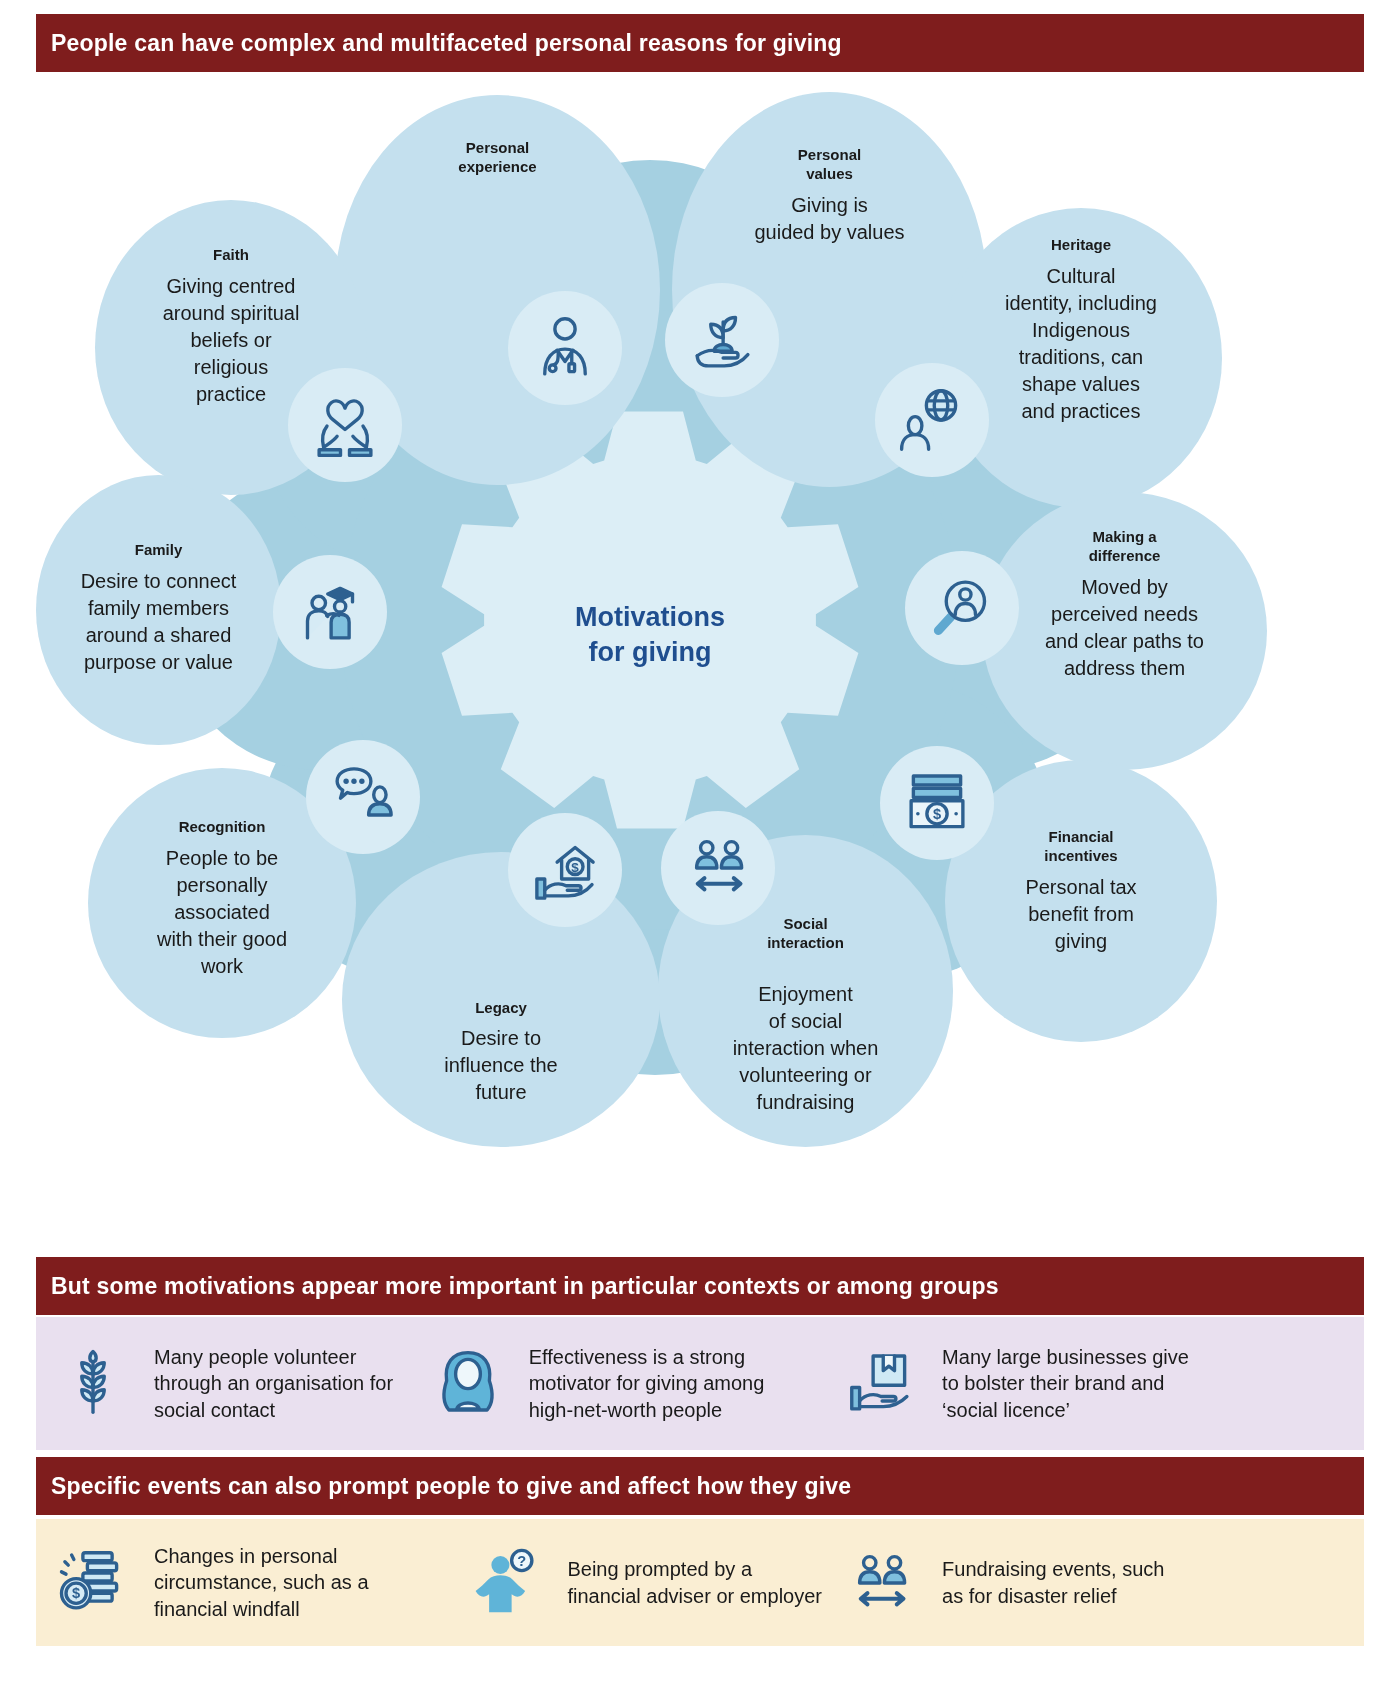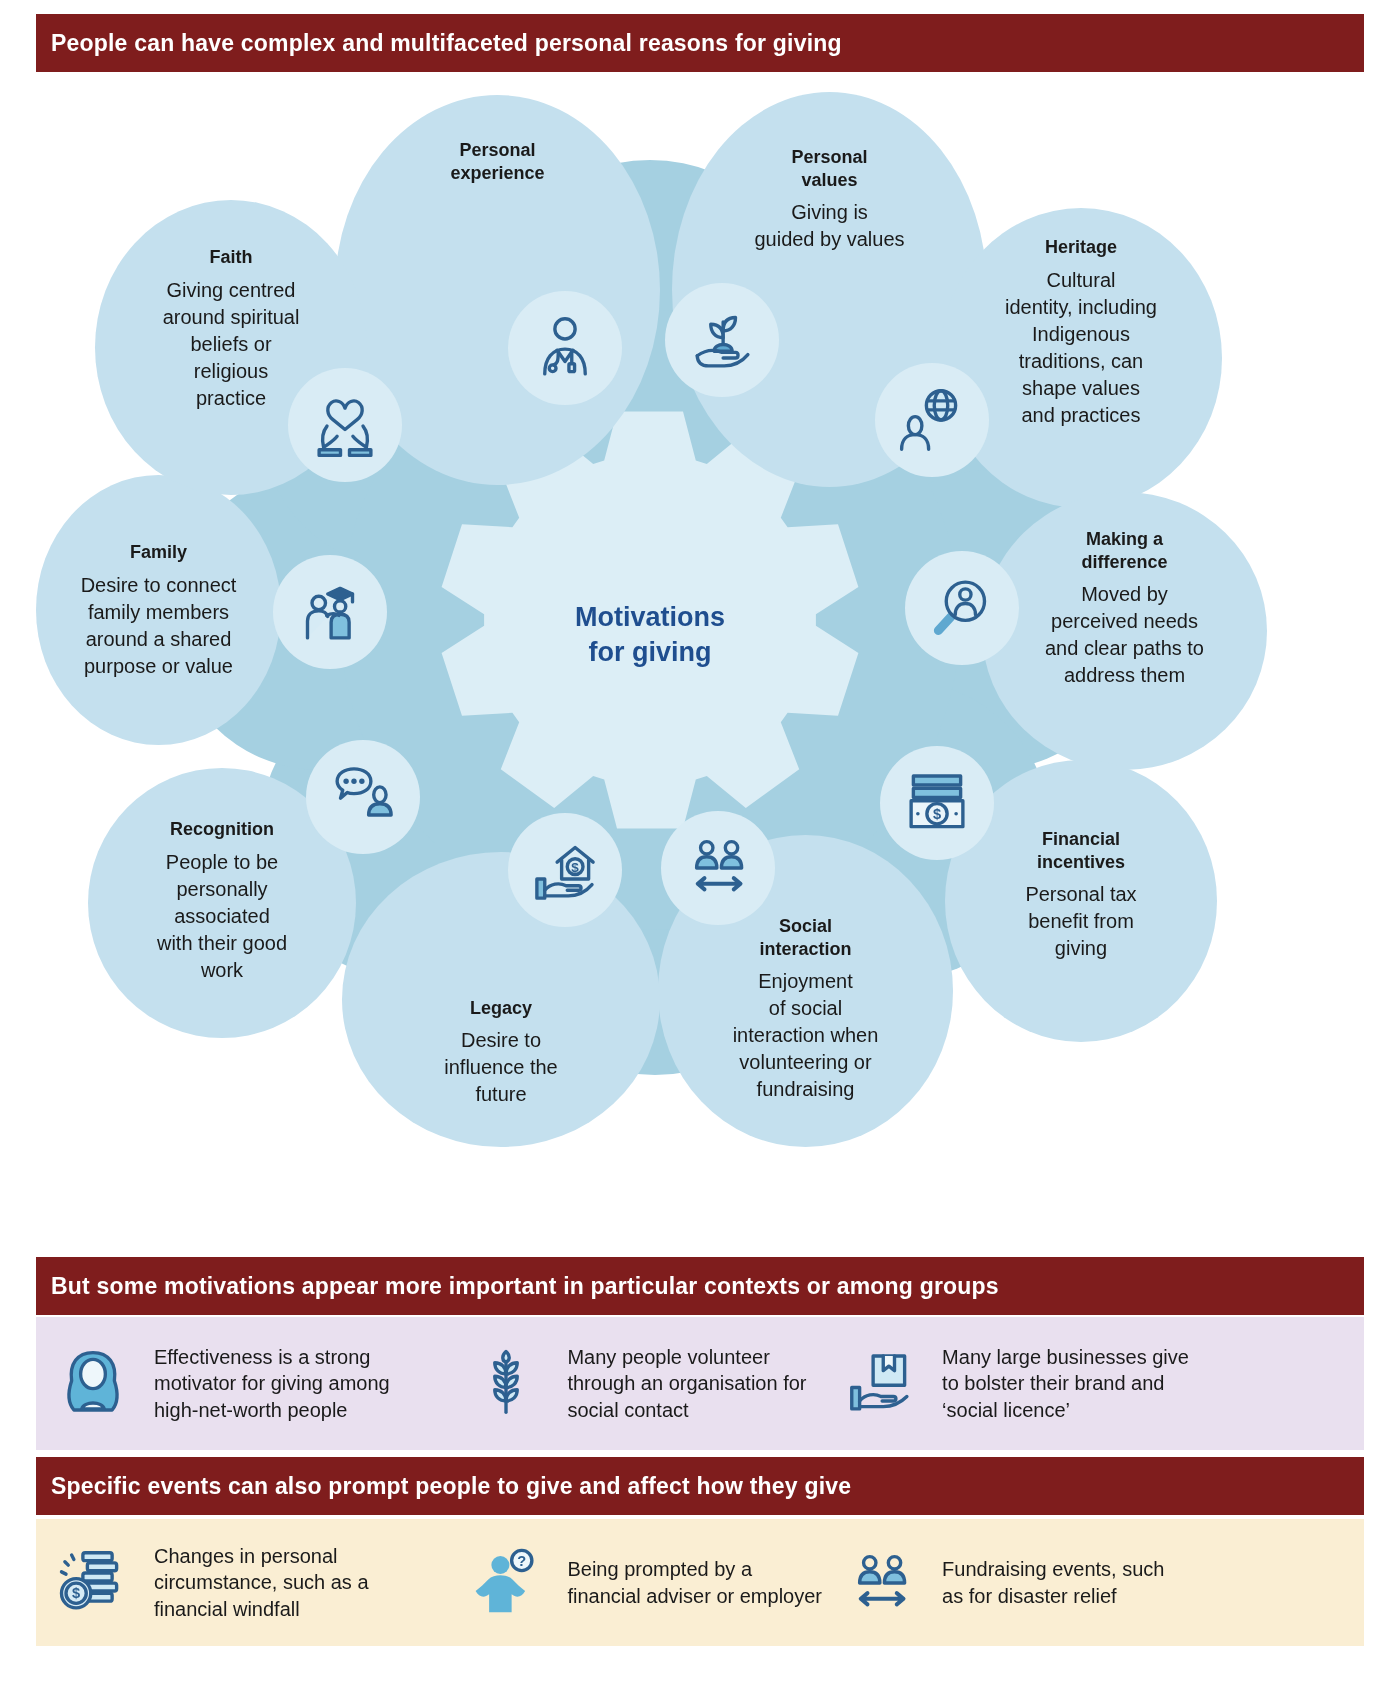--- a/index.html
+++ b/index.html
@@ -38,32 +38,32 @@
     text-align:center; font-size:27px; font-weight:bold; color:#1f4e8f;
     line-height:1.3; white-space:pre-line;
   }
 
   
   .mcircle {
     position:absolute; border-radius:50%; background:#c4e0ee; z-index:3;
     display:flex; flex-direction:column; align-items:center; text-align:center;
     box-sizing:border-box;
   }
-  .mtitle { font-size:18px; font-weight:bold; line-height:1.25; white-space:pre-line; }
+  .mtitle { font-size:15px; font-weight:bold; line-height:1.25; white-space:pre-line; }
   .mdesc  { font-size:20px; line-height:1.35; margin-top:8px; white-space:pre-line; }
 
   .c-pe  { left:335px; top:95px;  width:325px; height:390px; padding-top:44px; }
   .c-pv  { left:672px; top:92px;  width:315px; height:395px; padding-top:54px; }
   .c-fai { left:95px;  top:200px; width:272px; height:295px; padding-top:46px; }
   .c-her { left:940px; top:208px; width:282px; height:300px; padding-top:28px; }
   .c-fam { left:36px;  top:475px; width:245px; height:270px; padding-top:66px; }
   .c-mad { left:982px; top:492px; width:285px; height:278px; padding-top:36px; }
   .c-rec { left:88px;  top:768px; width:268px; height:270px; padding-top:50px; }
   .c-leg { left:342px; top:852px; width:318px; height:295px; padding-top:106px;justify-content:center; }
-  .c-soc { left:658px; top:835px; width:295px; height:312px; padding-top:80px; }
+  .c-soc { left:658px; top:835px; width:295px; height:312px; padding-top:80px;gap:20px; }
   .c-fin { left:945px; top:760px; width:272px; height:282px; padding-top:68px; }
 
   
   .icircle {
     position:absolute; width:114px; height:114px; border-radius:50%;
     background:#d9ecf5; z-index:4; display:flex; align-items:center; justify-content:center;
   }
   .icircle svg { width:72px; height:72px; }
   .i-pe  { left:508px; top:291px; }
   .i-pv  { left:665px; top:283px; }
@@ -282,48 +282,48 @@
     <text x="32" y="46" font-size="13" font-weight="bold" text-anchor="middle" fill="#2d6090" stroke="none" font-family="Liberation Sans, sans-serif">$</text>
     <circle cx="15" cy="41.5" r="1.6" fill="#2d6090" stroke="none"></circle>
     <circle cx="49" cy="41.5" r="1.6" fill="#2d6090" stroke="none"></circle>
   </svg>
 </div>
 
 <div class="banner" id="banner-contexts">
   <span>But some motivations appear more important in particular contexts or among groups</span>
 </div>
 <div class="band" id="band-contexts">
-  <div class="band-item w32">
-    <span class="bico">
-      <svg viewBox="0 0 64 64" stroke="#2d6090" fill="none" stroke-width="3" stroke-linejoin="round">
-        <path d="M32 5 C18 5 11 15 13 30 C9 42 10 50 15 56 L49 56 C54 50 55 42 51 30 C53 15 46 5 32 5 Z" fill="#5fb4d8"></path>
-        <ellipse cx="32" cy="24" rx="11" ry="13" fill="#eef7fb"></ellipse>
-        <path d="M22 55 C24 48 40 48 42 55 Z" fill="#eef7fb"></path>
-      </svg>
-    </span>
-    <span class="btext">Effectiveness is a strong
-motivator for giving among
-high-net-worth people</span>
-  </div>
   <div class="band-item w29">
     <span class="bico">
       <svg viewBox="0 0 64 64" stroke="#2d6090" fill="none" stroke-width="3" stroke-linecap="round" stroke-linejoin="round">
         <path d="M32 10 L32 58"></path>
         <path d="M32 13 C29 13 27.5 8 32 4 C36.5 8 35 13 32 13 Z" fill="#cfe9f5"></path>
         <path d="M32 24 C26 24 22 20 22 14 C28 14 32 18 32 24 Z" fill="#cfe9f5"></path>
         <path d="M32 24 C38 24 42 20 42 14 C36 14 32 18 32 24 Z" fill="#cfe9f5"></path>
         <path d="M32 36 C26 36 22 32 22 26 C28 26 32 30 32 36 Z" fill="#cfe9f5"></path>
         <path d="M32 36 C38 36 42 32 42 26 C36 26 32 30 32 36 Z" fill="#cfe9f5"></path>
         <path d="M32 48 C26 48 22 44 22 38 C28 38 32 42 32 48 Z" fill="#cfe9f5"></path>
         <path d="M32 48 C38 48 42 44 42 38 C36 38 32 42 32 48 Z" fill="#cfe9f5"></path>
       </svg>
     </span>
     <span class="btext">Many people volunteer
 through an organisation for
 social contact</span>
+  </div>
+  <div class="band-item w32">
+    <span class="bico">
+      <svg viewBox="0 0 64 64" stroke="#2d6090" fill="none" stroke-width="3" stroke-linejoin="round">
+        <path d="M32 5 C18 5 11 15 13 30 C9 42 10 50 15 56 L49 56 C54 50 55 42 51 30 C53 15 46 5 32 5 Z" fill="#5fb4d8"></path>
+        <ellipse cx="32" cy="24" rx="11" ry="13" fill="#eef7fb"></ellipse>
+        <path d="M22 55 C24 48 40 48 42 55 Z" fill="#eef7fb"></path>
+      </svg>
+    </span>
+    <span class="btext">Effectiveness is a strong
+motivator for giving among
+high-net-worth people</span>
   </div>
   <div class="band-item w39">
     <span class="bico">
       <svg viewBox="0 0 64 64" stroke="#2d6090" fill="none" stroke-width="3" stroke-linecap="round" stroke-linejoin="round">
         <rect x="25" y="8" width="28" height="26" fill="#cfe9f5"></rect>
         <path d="M34 8 L34 21 L39 17 L44 21 L44 8" fill="#eef7fb"></path>
         <rect x="6" y="36" width="7" height="19" fill="#7fc0de"></rect>
         <path d="M13 48 C18 42 26 41 32 44 L43 44 C46 44 46 48 43 48 L33 48"></path>
         <path d="M13 53 L34 53 C43 53 49 50 55 44"></path>
       </svg>

